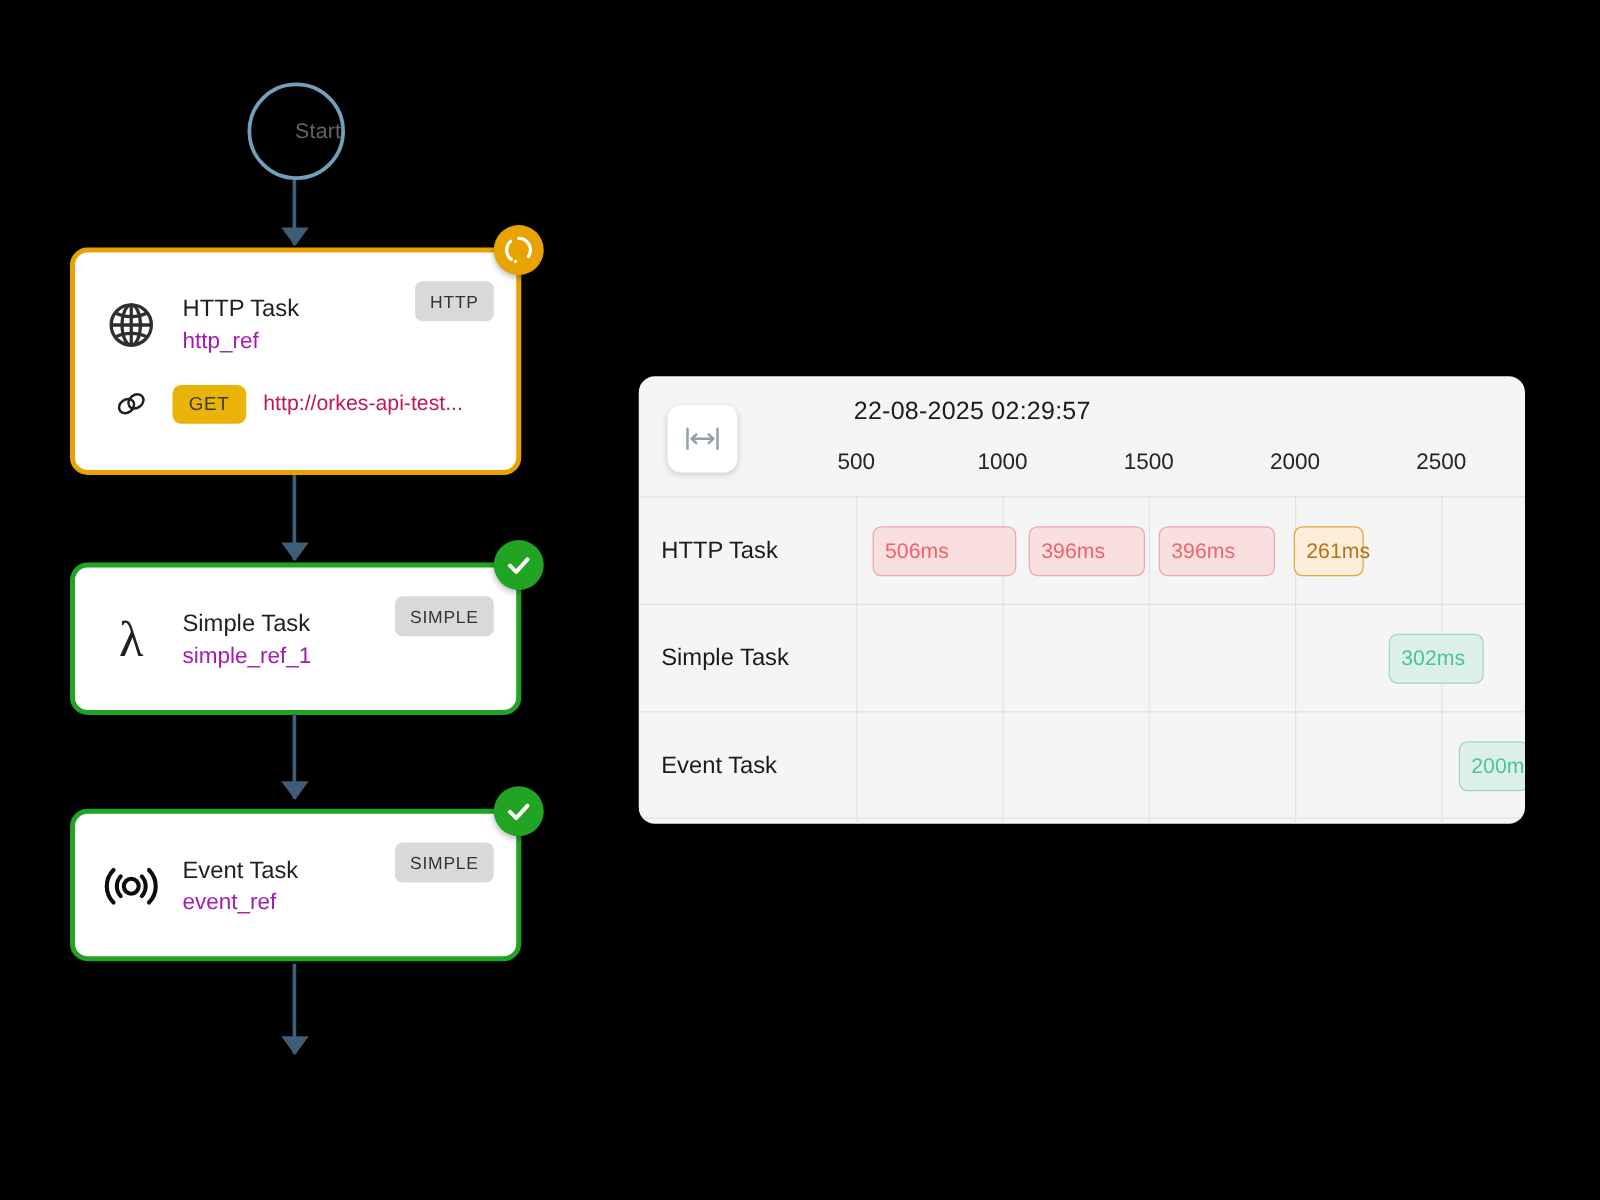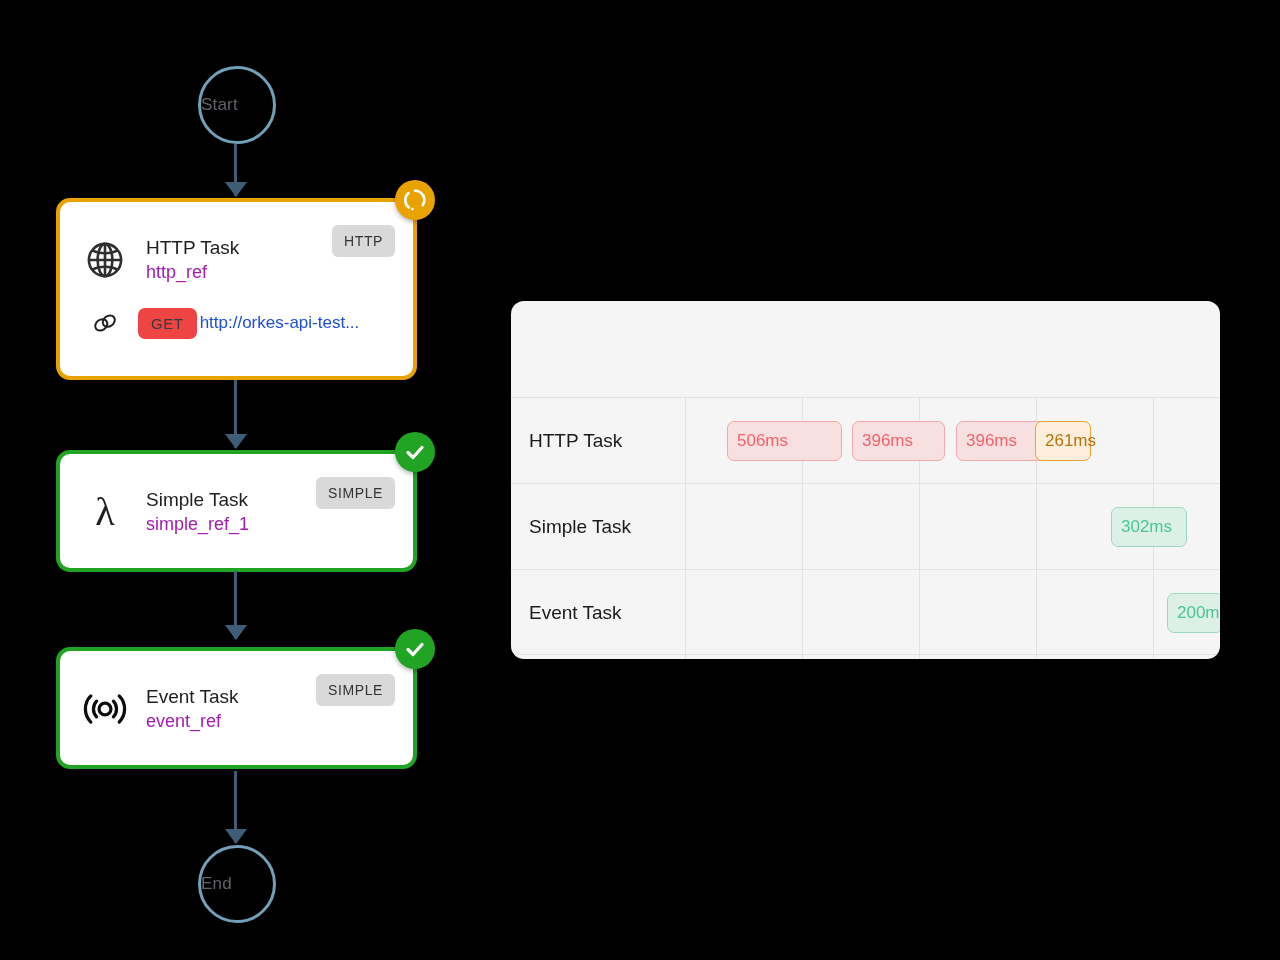--- a/index.html
+++ b/index.html
@@ -12,21 +12,21 @@
   }
   #stage { position: relative; width: 1280px; height: 960px; }
 
   
   .terminal-node {
     position: absolute;
     width: 78px; height: 78px;
     border-radius: 50%;
     border: 3px solid #72a0b8;
     background: transparent;
-    display: flex; align-items: center; justify-content: flex-start;
+    display: flex; align-items: center; justify-content: flex-end;
     color: #5f6368;
     font-size: 17px;
     letter-spacing: .2px;
   }
   #start-node { left: 198px; top: 66px; }
   #end-node   { left: 198px; top: 845px; }
 
   .edge {
     position: absolute;
     left: 234px;
@@ -91,28 +91,28 @@
   .card-url-row {
     display: flex; align-items: center;
     padding: 8px 18px 0 18px;
   }
   .url-icon {
     width: 54px; min-width: 54px; height: 34px;
     display: flex; align-items: center; justify-content: center;
     color: #1f1f1f;
   }
   .method-badge {
-    background: #ef4444; border-radius: 7px;
+    background: #eab308; border-radius: 7px;
     font-size: 15px; color: #3a3a3a;
     padding: 7px 13px; margin-left: 6px;
     letter-spacing: .6px;
   }
   .url-text {
-    margin-left: 3px;
-    color: #1d4ed8;
+    margin-left: 14px;
+    color: #be185d;
     font-size: 17px;
     white-space: nowrap; overflow: hidden;
   }
 
   .status-badge {
     position: absolute;
     width: 40px; height: 40px;
     border-radius: 50%;
     right: -22px; top: -22px;
     display: flex; align-items: center; justify-content: center;
@@ -185,21 +185,21 @@
     height: 40px;
     border-radius: 7px;
     border: 1px solid;
     display: flex; align-items: center;
     padding-left: 9px;
     font-size: 17px;
     white-space: nowrap;
     z-index: 2;
     cursor: pointer;
   }
-  .tl-bar.failed    { background: #f8dfe0; border-color: #f0a8ab; color: #f2636b; margin-left: 29px; }
+  .tl-bar.failed    { background: #f8dfe0; border-color: #f0a8ab; color: #f2636b; }
   .tl-bar.running   { background: #fdeedb; border-color: #e8a33d; color: #b5740f; }
   .tl-bar.completed { background: #ddf0e7; border-color: #9cd9bd; color: #4cc49a; }
   .row-sep {
     position: absolute; left: 0; right: 0; bottom: 0; height: 1px;
     background: #e2e2e2;
   }
 </style>
 </head>
 <body>
 
@@ -300,25 +300,41 @@
       <svg width="24" height="24" viewBox="0 0 24 24" fill="none" stroke="#ffffff" stroke-width="3.2" stroke-linecap="round" stroke-linejoin="round">
         <polyline points="5,12.5 10,17.5 19,7.5"></polyline>
       </svg>
     </span>
   </div>
 
   <div id="edge-event-end" class="edge">
     <span class="arrow-head"></span>
   </div>
 
-  <div id="end-node" class="terminal-node">
-    <span>End</span>
-  </div>
 
   <div id="timeline-panel">
+    <div id="timeline-header">
+      <div id="zoom-fit-button">
+        <svg width="32" height="26" viewBox="0 0 32 26" fill="none" stroke="#90a0ab" stroke-width="2" stroke-linecap="round">
+          <line x1="4" y1="5" x2="4" y2="21"></line>
+          <line x1="28" y1="5" x2="28" y2="21"></line>
+          <line x1="8" y1="13" x2="24" y2="13"></line>
+          <polyline points="11,9.5 7.4,13 11,16.5"></polyline>
+          <polyline points="21,9.5 24.6,13 21,16.5"></polyline>
+        </svg>
+      </div>
+      <div id="timeline-timestamp">22-08-2025 02:29:57</div>
+      <div id="axis-ticks">
+          <span class="axis-tick" style="left: 0px;">500</span>
+          <span class="axis-tick" style="left: 117px;">1000</span>
+          <span class="axis-tick" style="left: 234px;">1500</span>
+          <span class="axis-tick" style="left: 351px;">2000</span>
+          <span class="axis-tick" style="left: 468px;">2500</span>
+        </div>
+    </div>
     <div id="timeline-body">
         <div class="gridline" style="left: 174px;"></div>
         <div class="gridline" style="left: 291px;"></div>
         <div class="gridline" style="left: 408px;"></div>
         <div class="gridline" style="left: 525px;"></div>
         <div class="gridline" style="left: 642px;"></div>
         <div class="tl-row">
           <div class="tl-row-label">HTTP Task</div>
           <div class="tl-bar failed" style="left: 187px; width: 115px;">506ms</div>
           <div class="tl-bar failed" style="left: 312px; width: 93px;">396ms</div>

